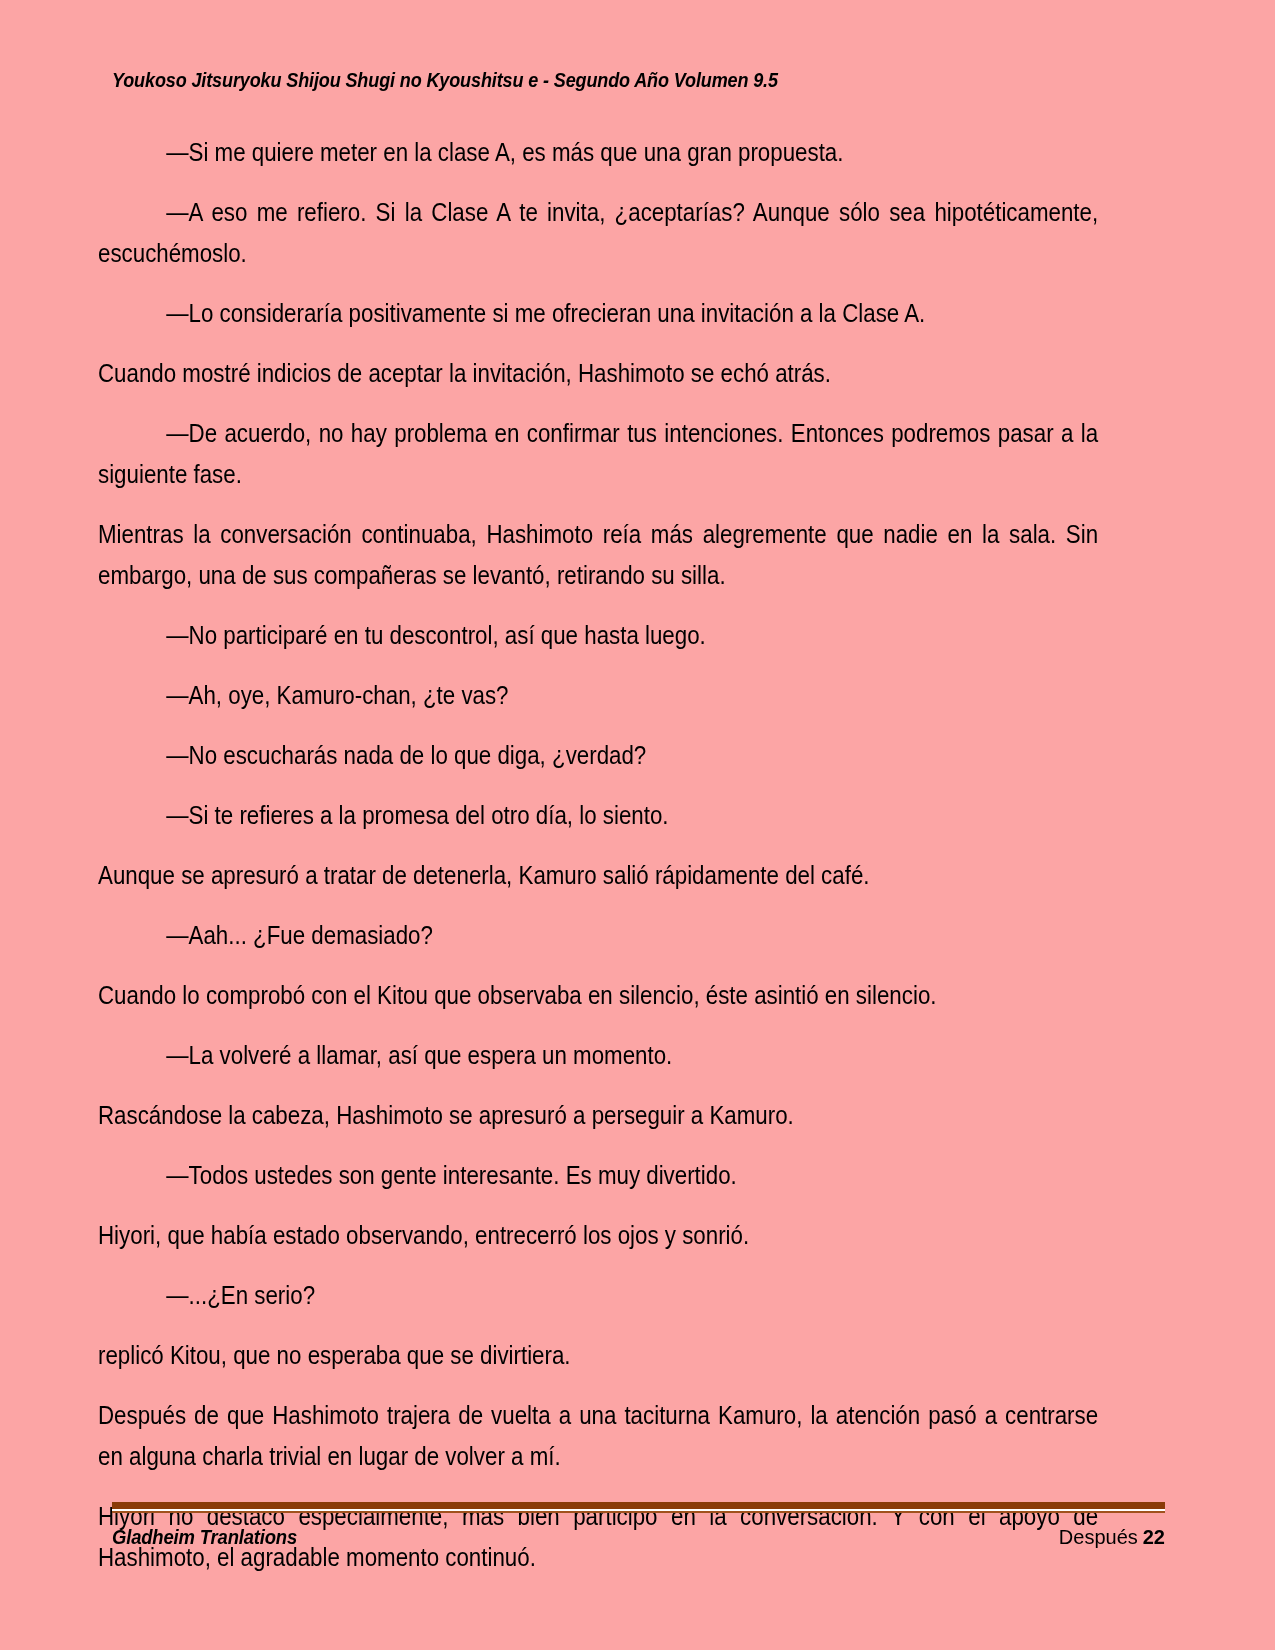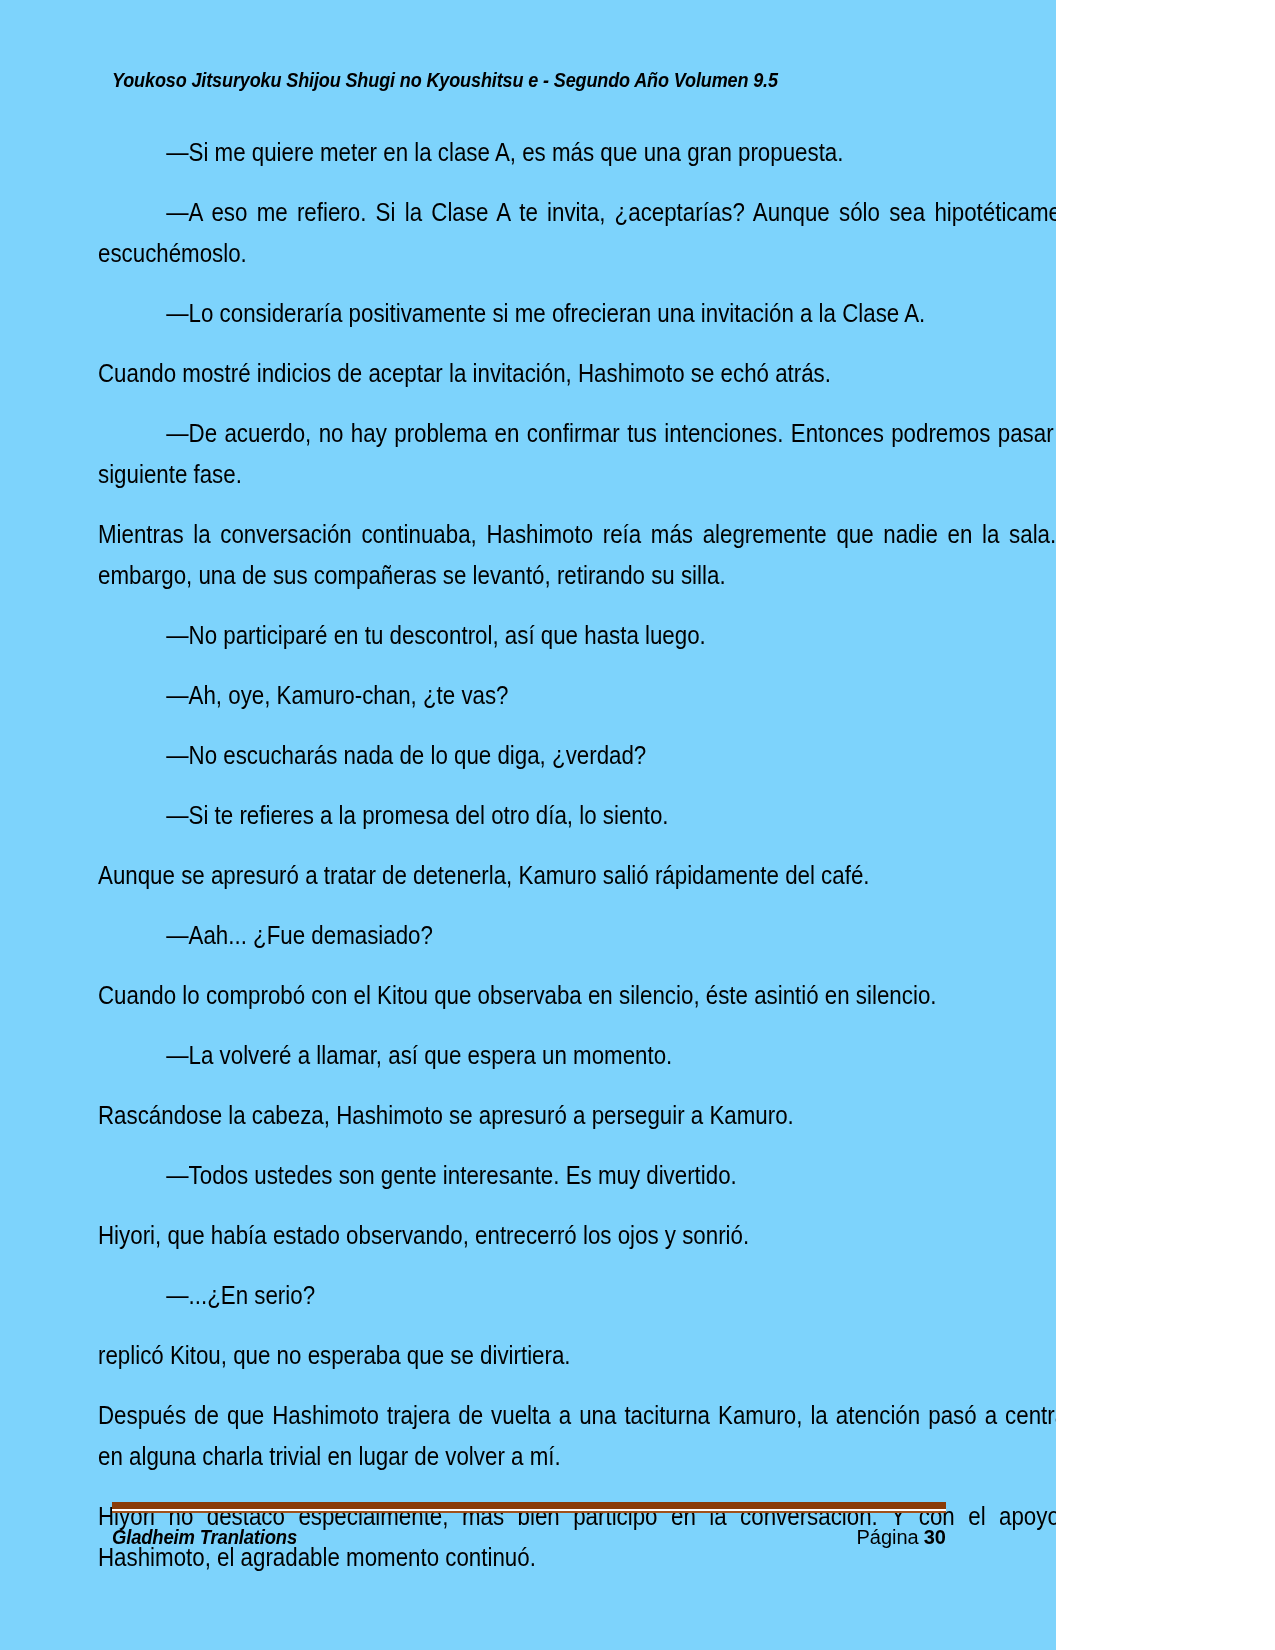--- a/index.html
+++ b/index.html
@@ -3,23 +3,23 @@
 <meta charset="utf-8">
 <style>
   html, body {
     margin: 0;
     padding: 0;
     background: #ffffff;
   }
 
   .page {
     position: relative;
-    width: 1056px;
+    width: 1275px;
     height: 1650px;
-    background: #7dd3fc;
+    background: #fca5a5;
     box-sizing: border-box;
     overflow: hidden;
     font-family: "Liberation Sans", "DejaVu Sans", sans-serif;
     color: #000000;
   }
 
   
   .page-header {
     position: absolute;
     top: 68px;
@@ -186,18 +186,18 @@
 
   <div class="page-footer">
     <div class="footer-rule">
       <div class="bar-thick" style="background: rgb(138, 59, 8);"></div>
       <div class="bar-gap"></div>
       <div class="bar-thin" style="background: rgb(160, 82, 29);"></div>
     </div>
     <div class="footer-row">
       <div class="footer-left">Gladheim Tranlations</div>
       <div class="footer-right">
-        <span class="pg-label">Página</span><span class="pg-num">30</span>
+        <span class="pg-label">Después</span><span class="pg-num">22</span>
       </div>
     </div>
   </div>
 
 </div>
 
 </body></html>

